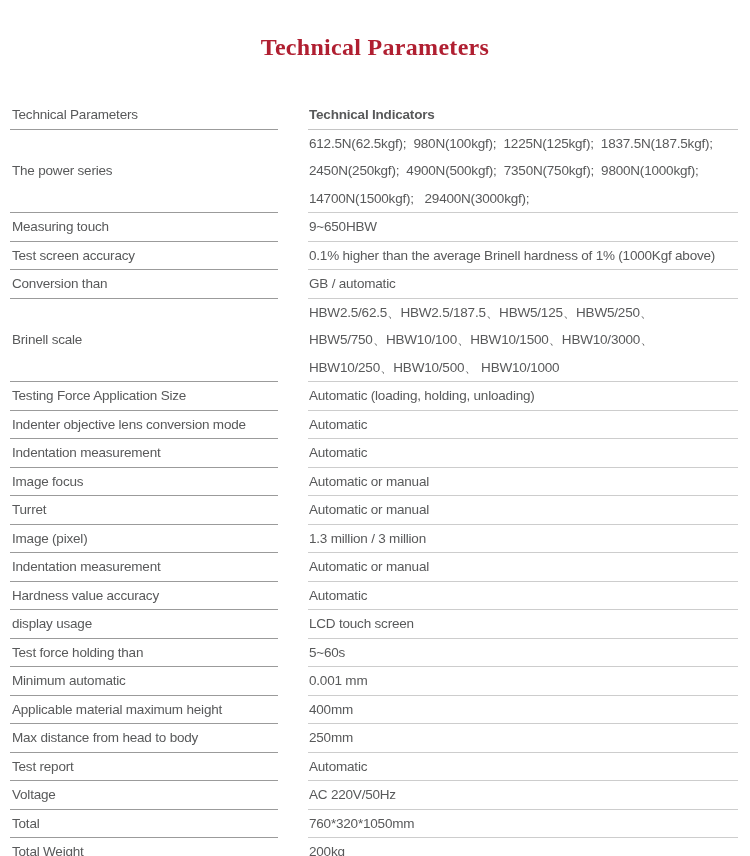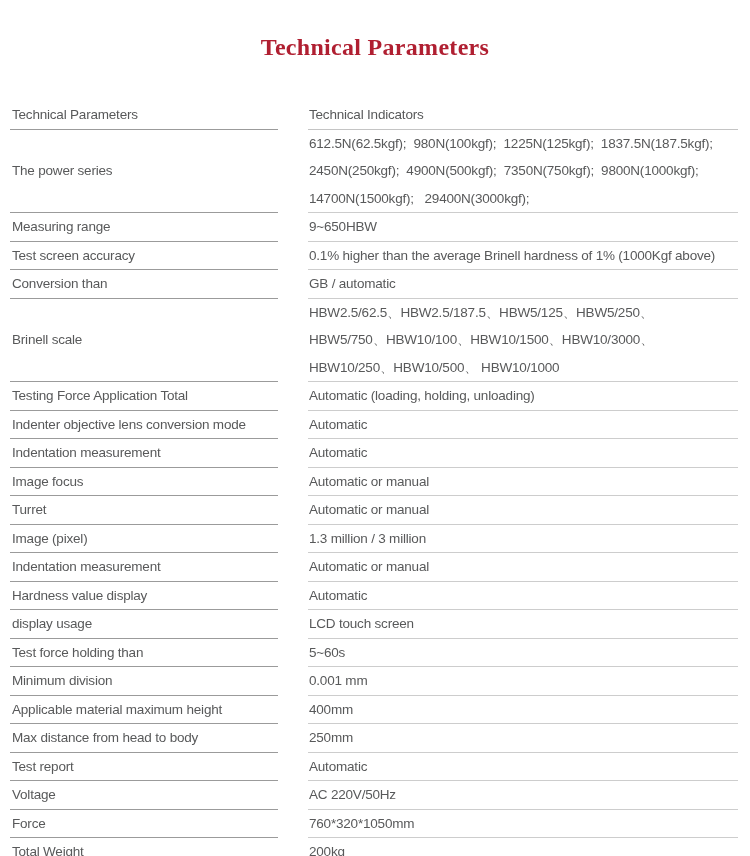--- a/index.html
+++ b/index.html
@@ -46,52 +46,53 @@
   }
   .cell.right {
     border-bottom-color: #cdcdcd;
     padding-left: 1px;
   }
   .cell.header {
     border-bottom-color: #9b9b9b;
   }
   .cell.right.header {
     border-bottom-color: #c4c4c4;
+    font-weight: bold;
   }
 </style>
 </head>
 <body>
 
 <div class="page">
   <h1 class="title">Technical Parameters</h1>
 
   <div class="spec-table">
     <div class="cell left header">Technical Parameters</div>
     <div class="cell right header">Technical Indicators</div>
 
   <div class="row"><div class="cell left">The power series</div><div class="cell right">612.5N(62.5kgf);  980N(100kgf);  1225N(125kgf);  1837.5N(187.5kgf);
 2450N(250kgf);  4900N(500kgf);  7350N(750kgf);  9800N(1000kgf);
 14700N(1500kgf);   29400N(3000kgf);</div></div>
-      <div class="row"><div class="cell left">Measuring range</div><div class="cell right">9~650HBW</div></div>
+      <div class="row"><div class="cell left">Measuring touch</div><div class="cell right">9~650HBW</div></div>
       <div class="row"><div class="cell left">Test screen accuracy</div><div class="cell right">0.1% higher than the average Brinell hardness of 1% (1000Kgf above)</div></div>
       <div class="row"><div class="cell left">Conversion than</div><div class="cell right">GB / automatic</div></div>
       <div class="row"><div class="cell left">Brinell scale</div><div class="cell right">HBW2.5/62.5、HBW2.5/187.5、HBW5/125、HBW5/250、
 HBW5/750、HBW10/100、HBW10/1500、HBW10/3000、
 HBW10/250、HBW10/500、 HBW10/1000</div></div>
-      <div class="row"><div class="cell left">Testing Force Application Total</div><div class="cell right">Automatic (loading, holding, unloading)</div></div>
+      <div class="row"><div class="cell left">Testing Force Application Size</div><div class="cell right">Automatic (loading, holding, unloading)</div></div>
       <div class="row"><div class="cell left">Indenter objective lens conversion mode</div><div class="cell right">Automatic</div></div>
       <div class="row"><div class="cell left">Indentation measurement</div><div class="cell right">Automatic</div></div>
       <div class="row"><div class="cell left">Image focus</div><div class="cell right">Automatic or manual</div></div>
       <div class="row"><div class="cell left">Turret</div><div class="cell right">Automatic or manual</div></div>
       <div class="row"><div class="cell left">Image (pixel)</div><div class="cell right">1.3 million / 3 million</div></div>
       <div class="row"><div class="cell left">Indentation measurement</div><div class="cell right">Automatic or manual</div></div>
-      <div class="row"><div class="cell left">Hardness value display</div><div class="cell right">Automatic</div></div>
+      <div class="row"><div class="cell left">Hardness value accuracy</div><div class="cell right">Automatic</div></div>
       <div class="row"><div class="cell left">display usage</div><div class="cell right">LCD touch screen</div></div>
       <div class="row"><div class="cell left">Test force holding than</div><div class="cell right">5~60s</div></div>
-      <div class="row"><div class="cell left">Minimum division</div><div class="cell right">0.001 mm</div></div>
+      <div class="row"><div class="cell left">Minimum automatic</div><div class="cell right">0.001 mm</div></div>
       <div class="row"><div class="cell left">Applicable material maximum height</div><div class="cell right">400mm</div></div>
       <div class="row"><div class="cell left">Max distance from head to body</div><div class="cell right">250mm</div></div>
       <div class="row"><div class="cell left">Test report</div><div class="cell right">Automatic</div></div>
       <div class="row"><div class="cell left">Voltage</div><div class="cell right">AC 220V/50Hz</div></div>
-      <div class="row"><div class="cell left">Force</div><div class="cell right">760*320*1050mm</div></div>
+      <div class="row"><div class="cell left">Total</div><div class="cell right">760*320*1050mm</div></div>
       <div class="row"><div class="cell left">Total Weight</div><div class="cell right">200kg</div></div>
     </div>
 </div>
 
 </body></html>

